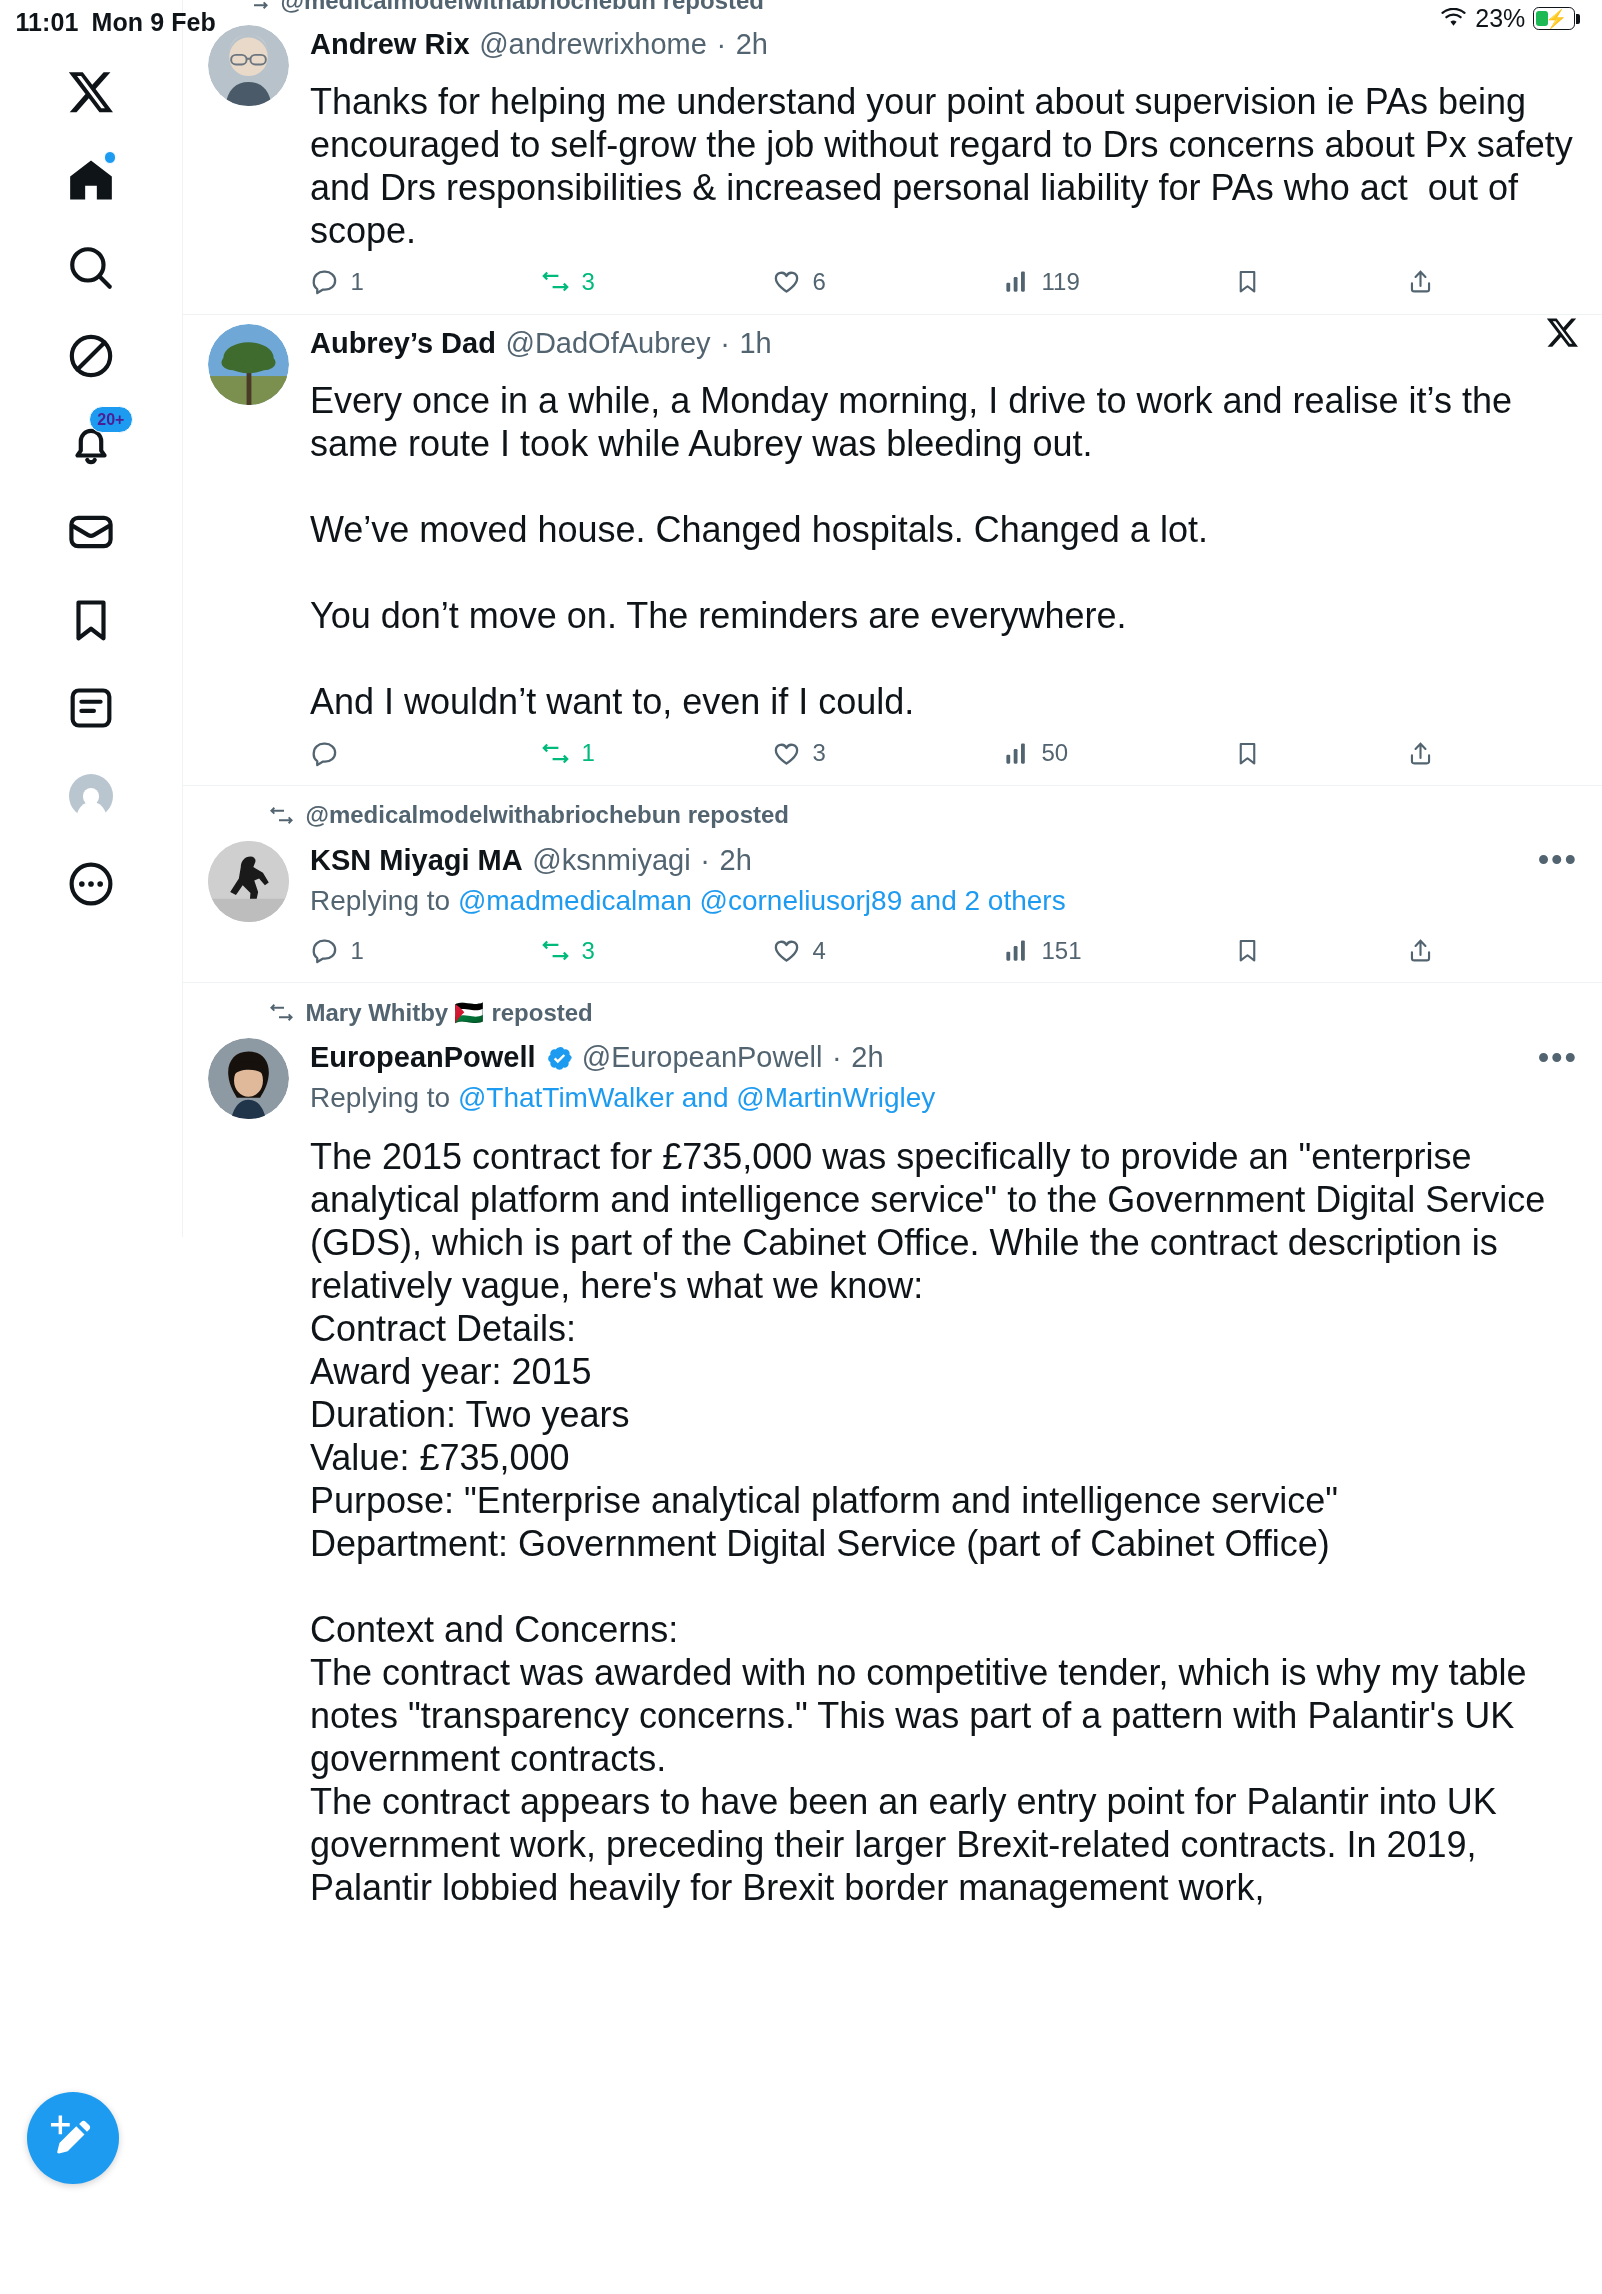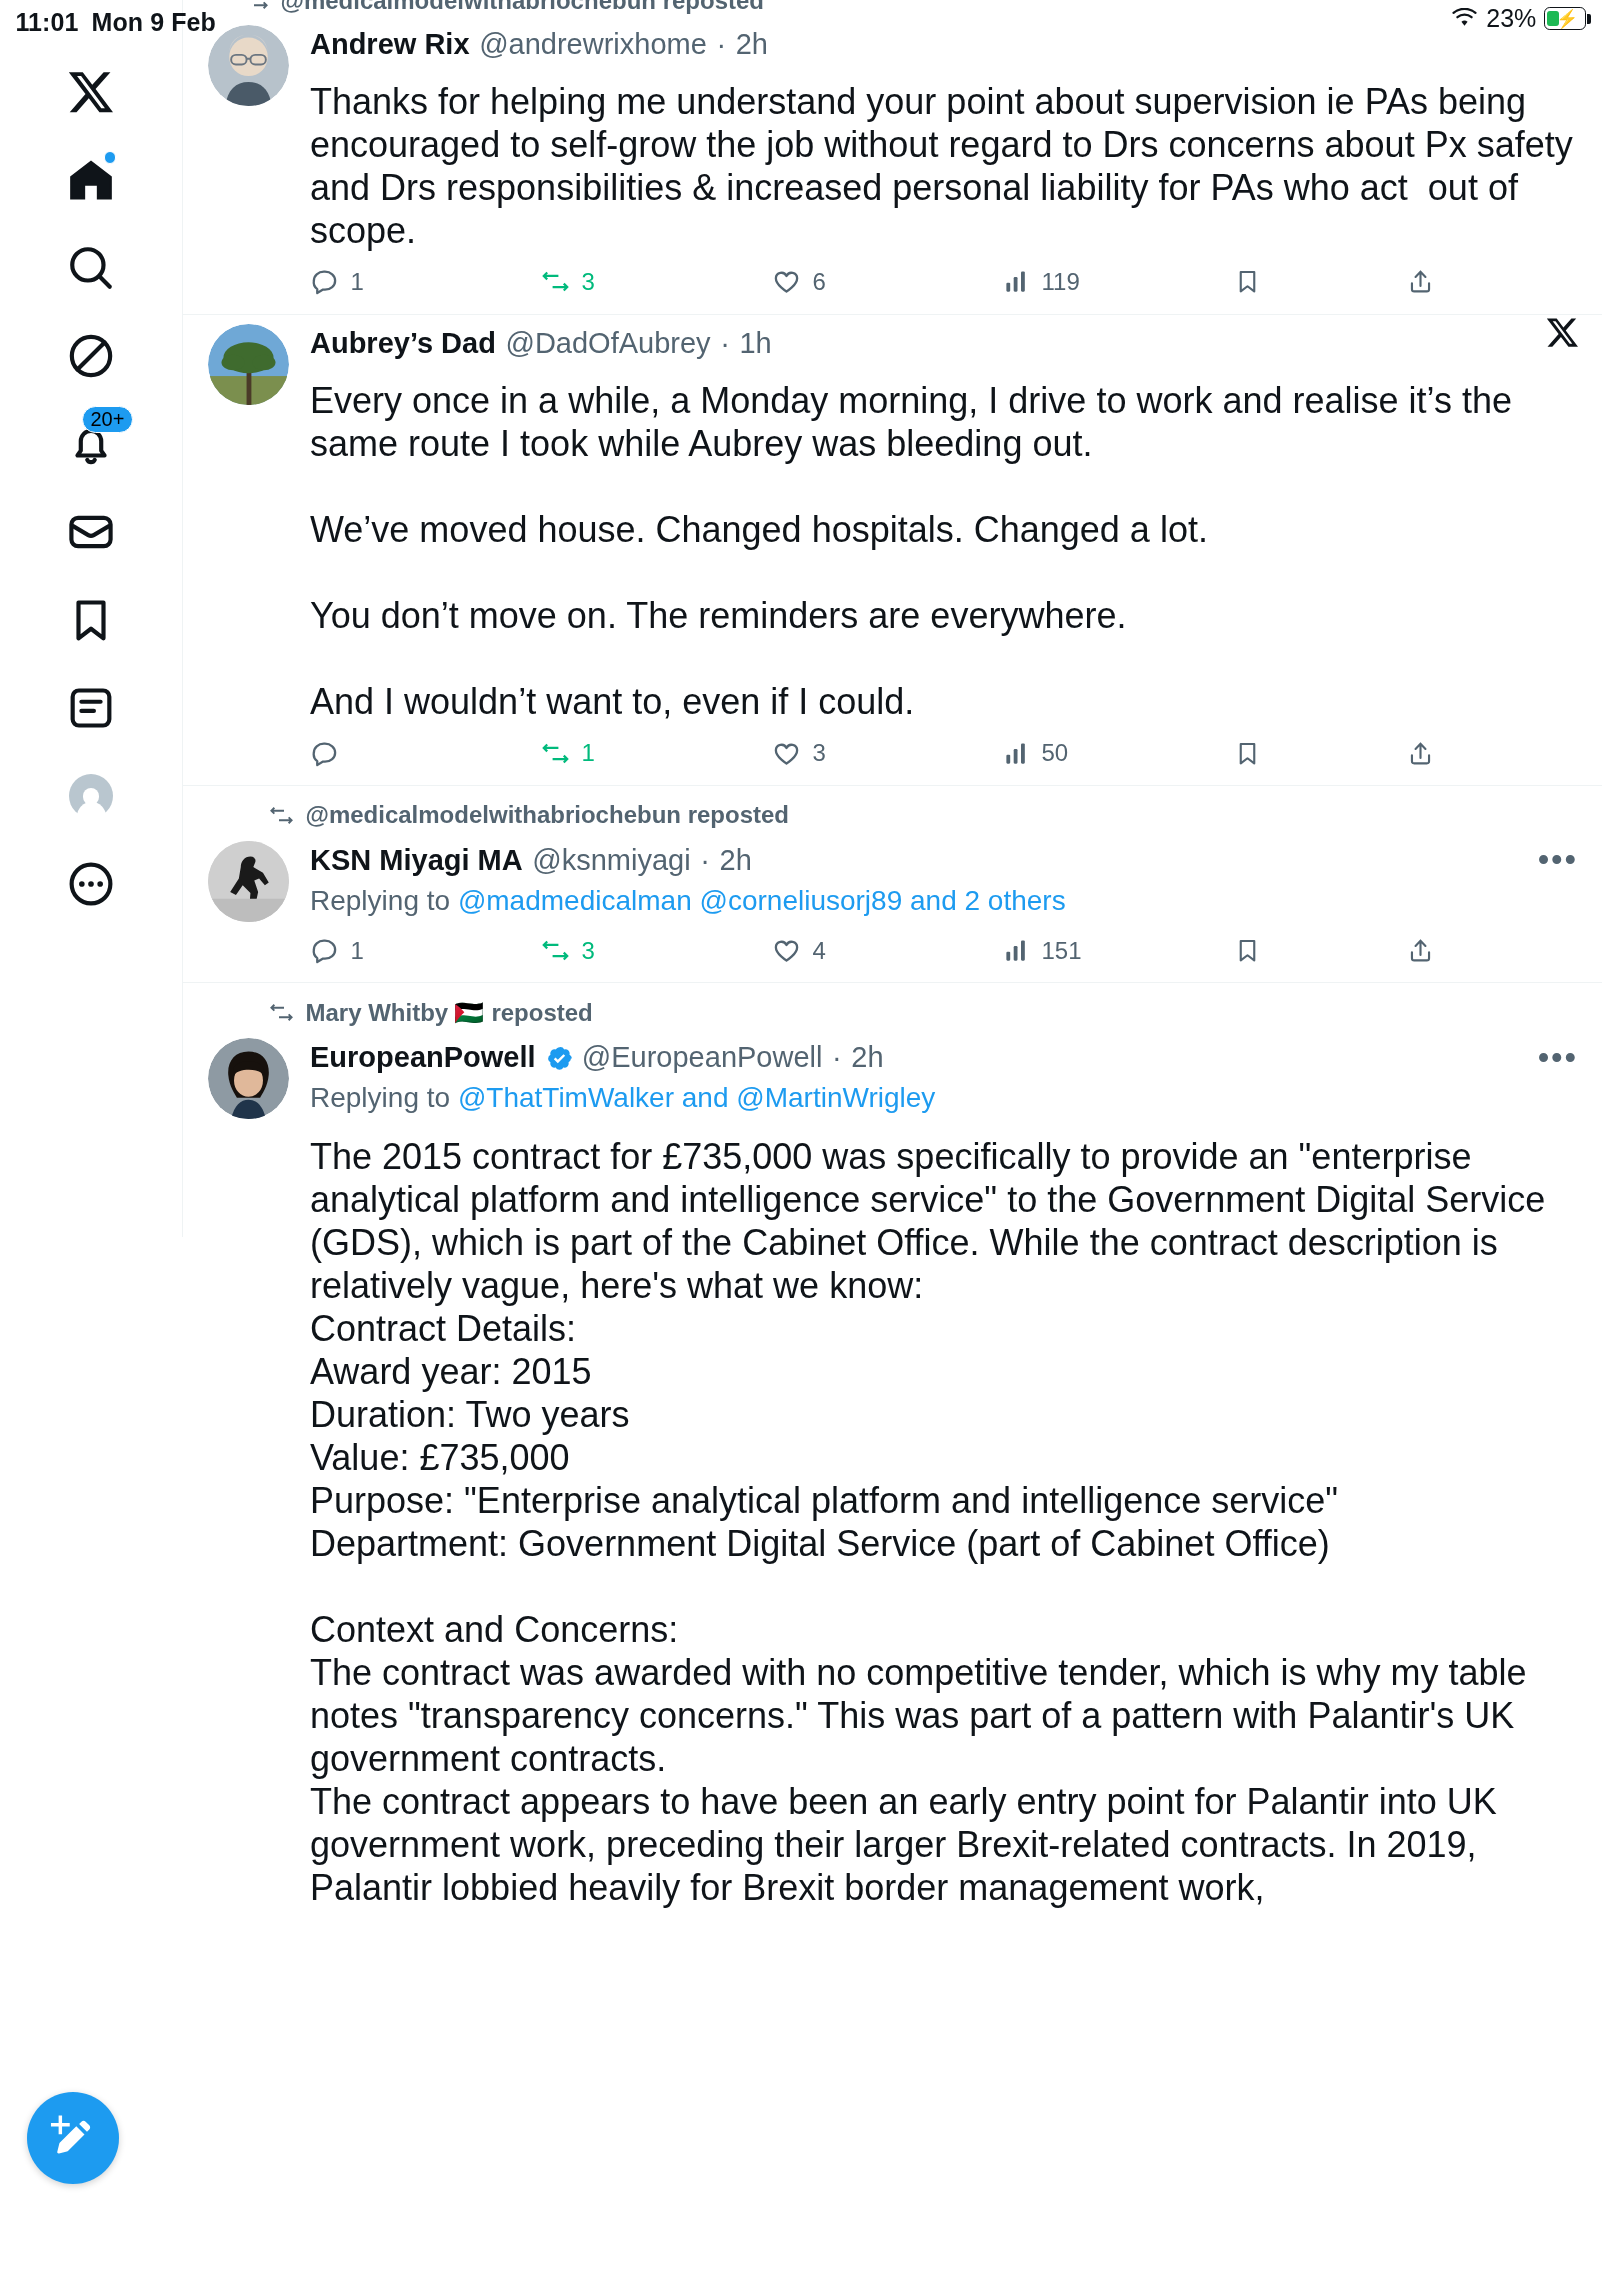--- a/index.html
+++ b/index.html
@@ -33,21 +33,21 @@
     align-items: center;
     gap: 13px;
     margin-left: 15.4px;
     font-size: 25px;
     font-weight: 600;
     color: #0f1419;
     letter-spacing: 0.1px;
   }
   .status-right {
     position: absolute;
-    right: 16px;
+    right: 27px;
     top: 3.8px;
     display: flex;
     align-items: center;
     gap: 7.7px;
     font-size: 25px;
     font-weight: 500;
     color: #0f1419;
   }
   .wifi-icon svg { display:block; }
   .battery {
@@ -100,23 +100,23 @@
     align-items: center;
     justify-content: center;
     border-radius: 50%;
     color: #0f1419;
   }
   .nav-item svg { display: block; }
   .nav-badge {
     position: absolute;
     top: 5.8px; right: 1.9px;
     background: #1d9bf0;
-    color: #000000;
-    font-size: 20px;
-    font-weight: 400;
+    color: #4c1d95;
+    font-size: 16px;
+    font-weight: 700;
     border-radius: 19px;
     padding: 1.9px 7.7px;
     line-height: 21px;
     border: 1.9px solid #fff;
   }
   .nav-dot {
     position: absolute;
     top: 15.4px; right: 19px;
     width: 12.5px; height: 12.5px;
     border-radius: 50%;

